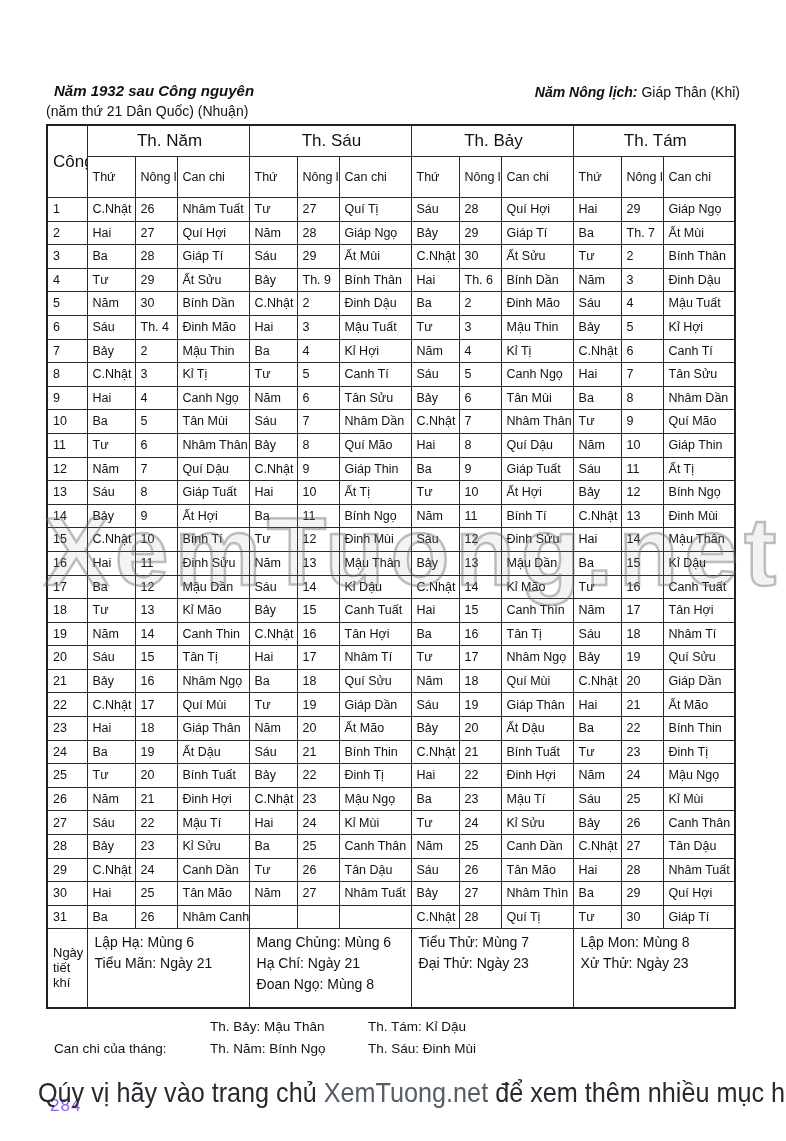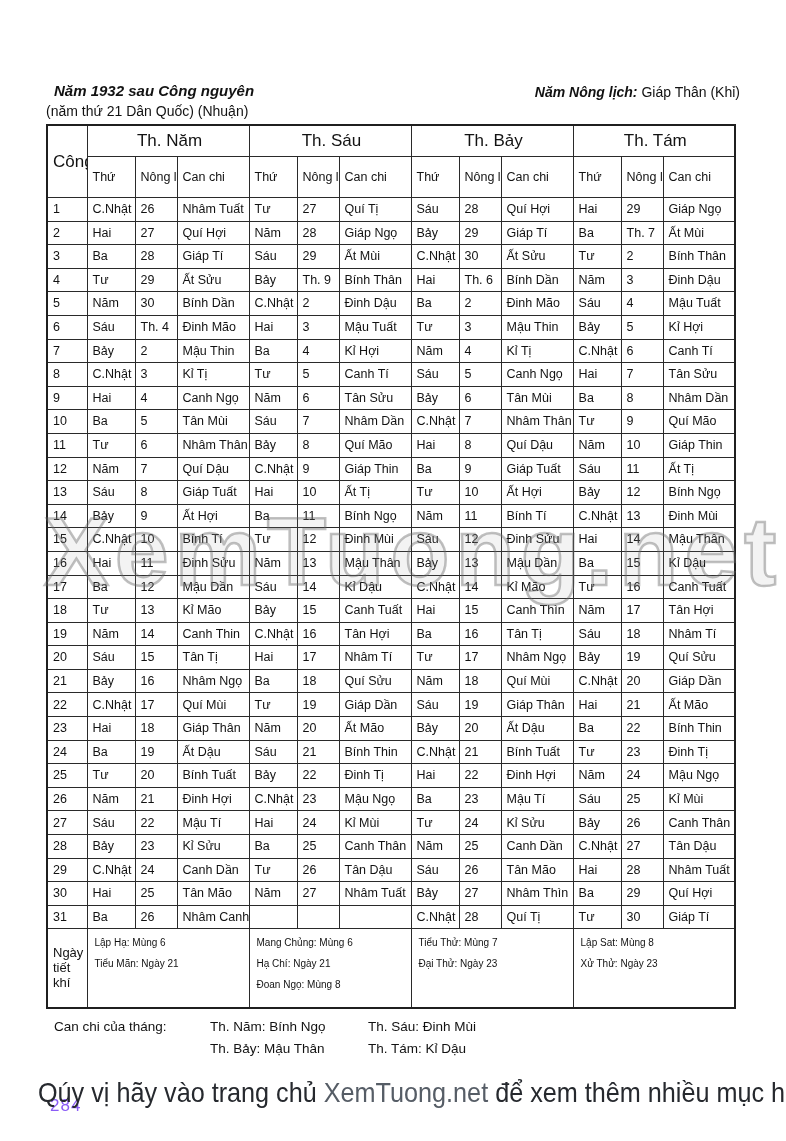--- a/index.html
+++ b/index.html
@@ -27,21 +27,21 @@
     padding:0 2px 0 5px; overflow:hidden; white-space:nowrap;
     line-height:1.15;
   }
   thead th{white-space:normal;}
   thead tr.mrow th{height:30px; text-align:center; font-size:17px;margin-left:8px;}
   thead tr.srow th{height:40px; vertical-align:middle;}
   th.corner{text-align:left; vertical-align:middle; font-size:13px;}
   tbody td{height:22.6px;}
   tr.tkrow th{height:72px; vertical-align:middle; white-space:normal; font-size:13px;margin-left:32px;}
   tr.tkrow td{vertical-align:top; white-space:normal; padding:3px 4px 3px 7px; height:72px;}
-  tr.tkrow td div{font-size:10px; line-height:21px;}
+  tr.tkrow td div{font-size:14px; line-height:21px;}
   
   .watermark{
     position:absolute; left:44px; top:496px; z-index:5;
     font-size:97px; font-weight:bold; letter-spacing:6px;
     white-space:nowrap; pointer-events:none;
     color:rgba(140,140,140,0.10);
     -webkit-text-stroke:2.5px rgba(105,105,105,0.42);
   }
   
   .footnote{position:absolute; left:54px; top:1016px; font-size:13.5px; line-height:22px;}
@@ -583,39 +583,39 @@
         <td colspan="3">
             <div>Mang Chủng: Mùng 6</div>
             <div>Hạ Chí: Ngày 21</div>
             <div>Đoan Ngọ: Mùng 8</div>
           </td>
         <td colspan="3">
             <div>Tiểu Thử: Mùng 7</div>
             <div>Đại Thử: Ngày 23</div>
           </td>
         <td colspan="3">
-            <div>Lập Sat: Mùng 8</div>
+            <div>Lập Mon: Mùng 8</div>
             <div>Xử Thử: Ngày 23</div>
           </td>
       </tr>
     </tbody>
   </table>
 
   <div class="watermark">XemTuong.net</div>
 
   <div class="footnote">
     <div class="fn-row">
+      <span class="fn-spacer"></span>
+      <span class="fn-item1">Th. Bảy: Mậu Thân</span>
+      <span>Th. Tám: Kỉ Dậu</span>
+    </div>
+    <div class="fn-row">
       <span class="fn-label">Can chi của tháng:</span>
       <span class="fn-item1">Th. Năm: Bính Ngọ</span>
       <span>Th. Sáu: Đinh Mùi</span>
     </div>
-    <div class="fn-row">
-      <span class="fn-spacer"></span>
-      <span class="fn-item1">Th. Bảy: Mậu Thân</span>
-      <span>Th. Tám: Kỉ Dậu</span>
-    </div>
   </div>
 
   <div class="pagenum">284</div>
 
   <div class="banner"><span>Qúy vị hãy vào trang chủ </span><span class="link">XemTuong.net</span><span> để xem thêm nhiều mục hay khác</span></div>
 
 </div>
 
 </body></html>

